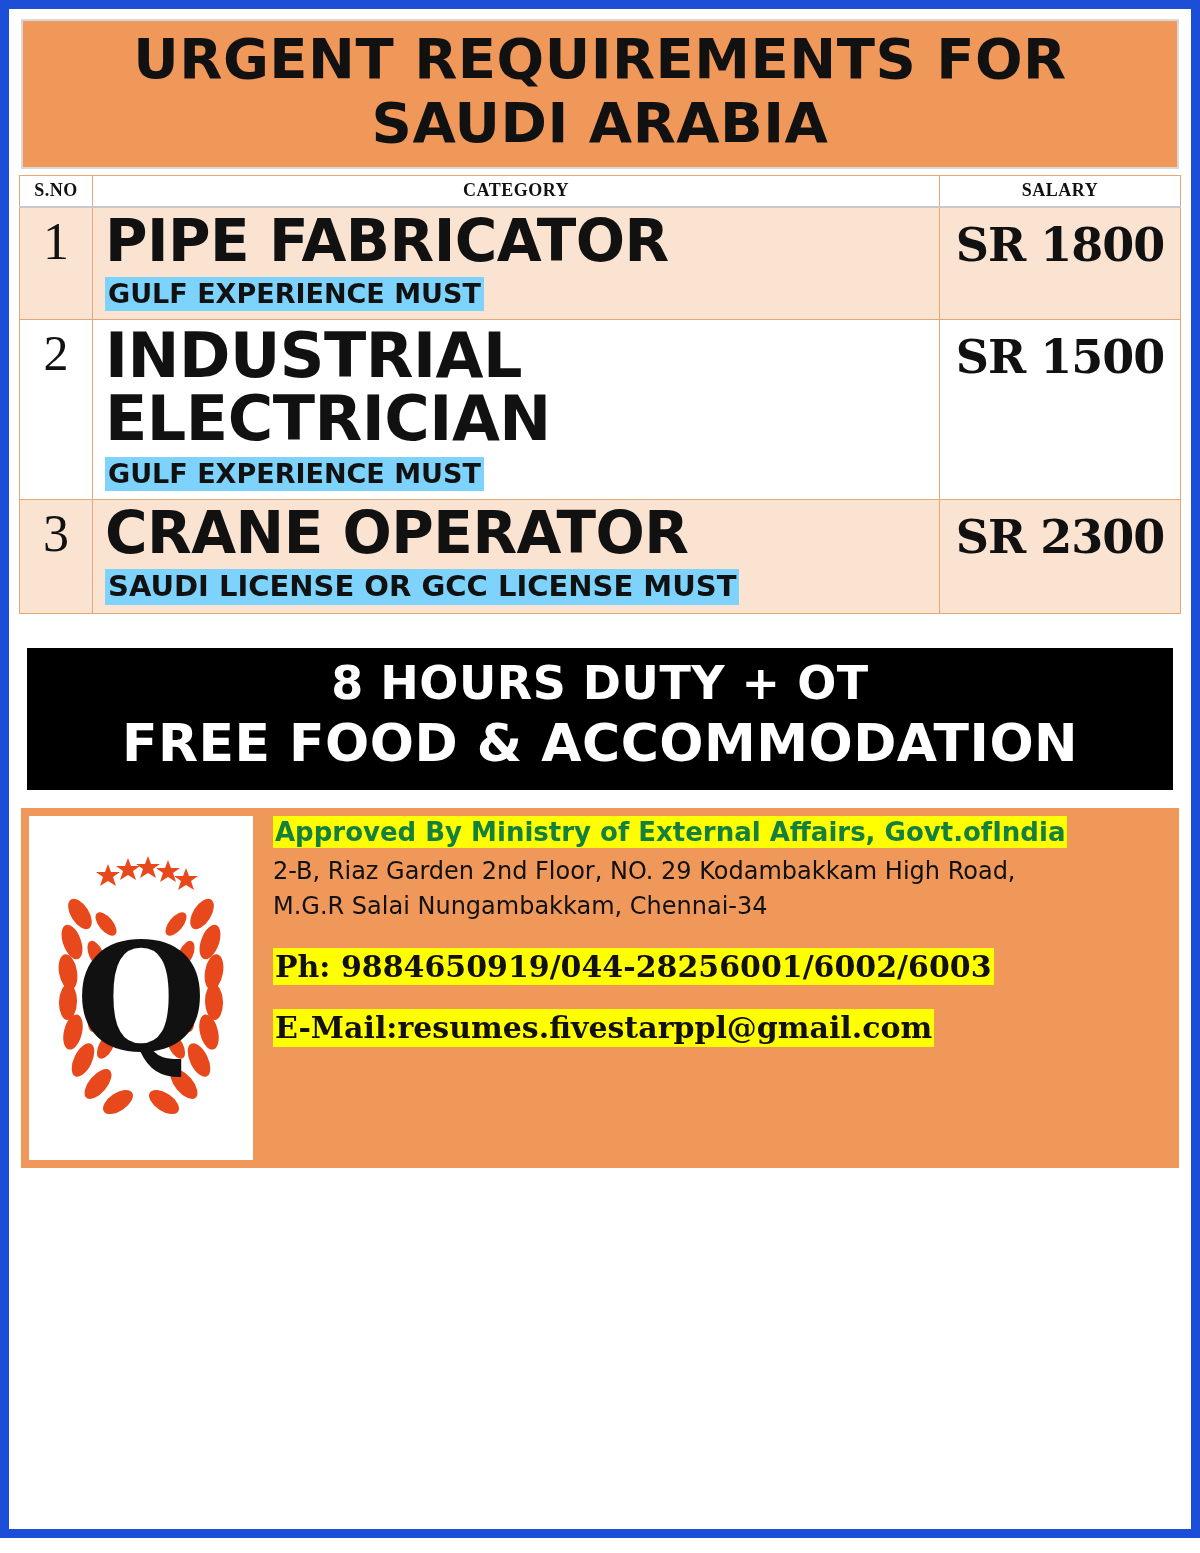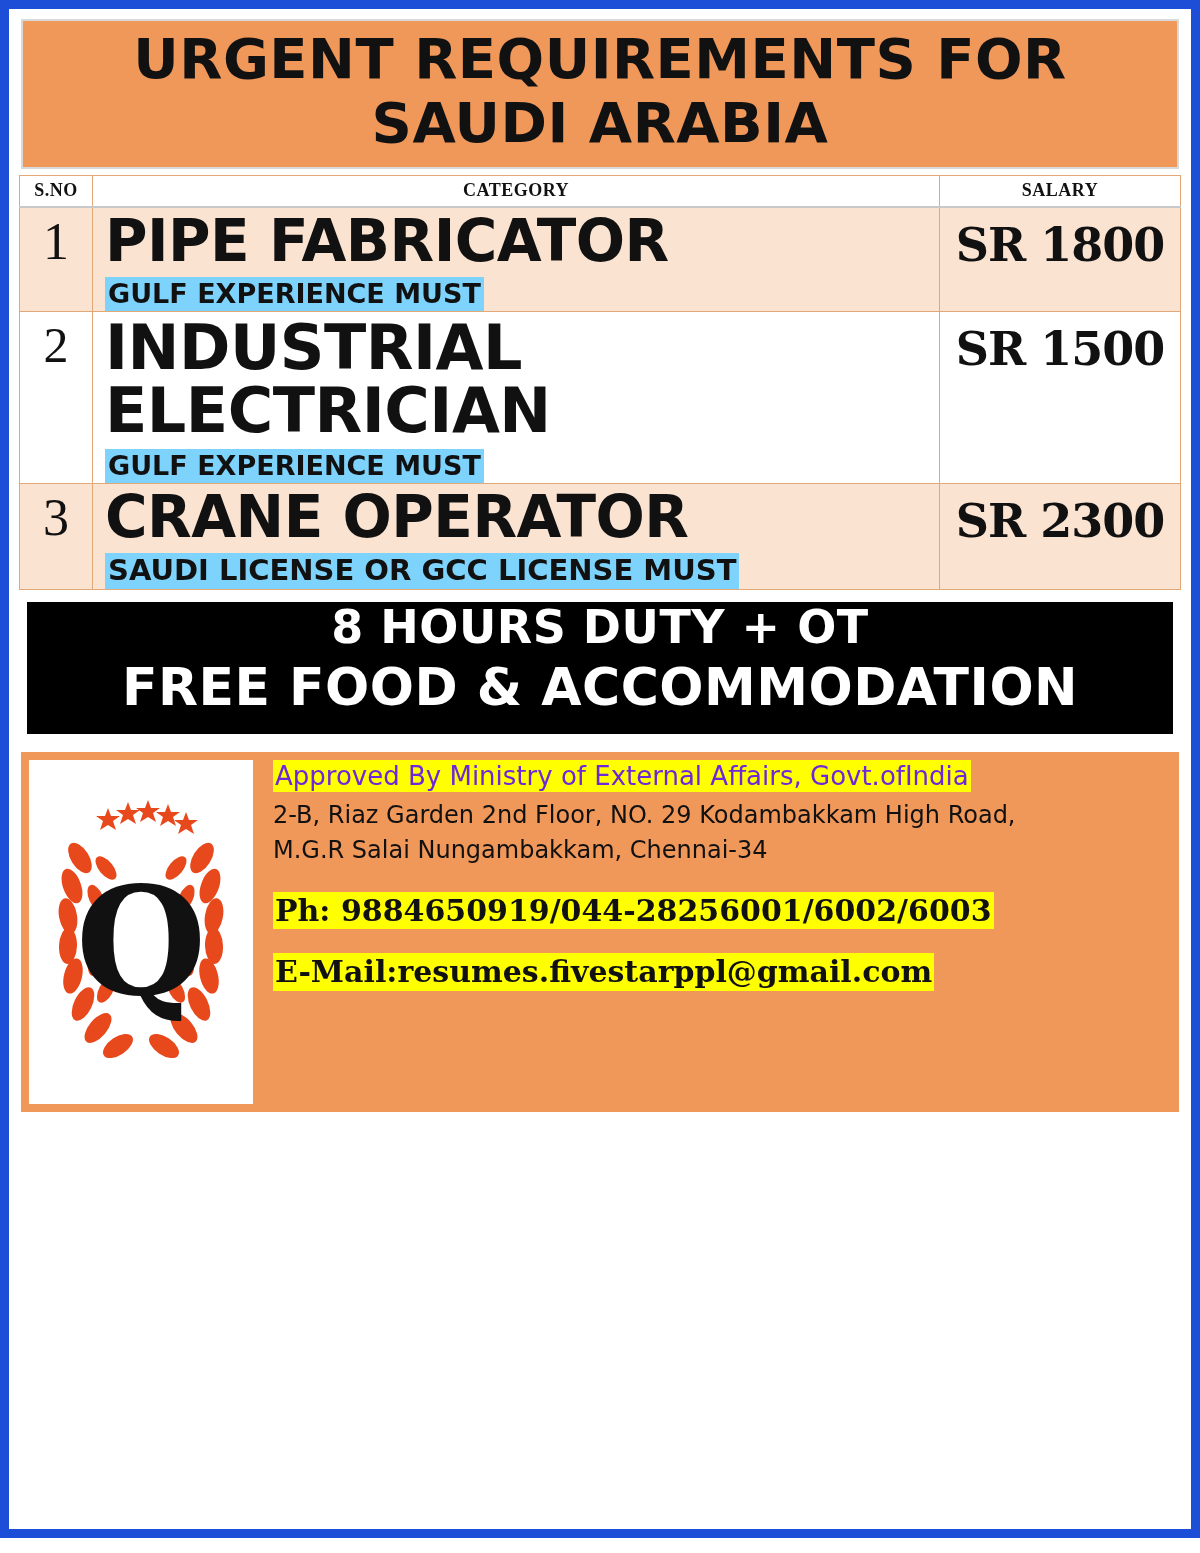--- a/index.html
+++ b/index.html
@@ -77,21 +77,21 @@
   td.sno {
     font-family: "Liberation Serif", serif;
     font-size: 52px;
     font-weight: normal;
     color: #111;
     text-align: center;
     padding-top: 8px;
     line-height: 1;
   }
   td.cat {
-    padding: 4px 6px 0 12px;
+    padding: 4px 6px 8px 12px;
   }
   .cat-title {
     font-family: "DejaVu Sans", sans-serif;
     font-weight: bold;
     font-size: 58px;
     line-height: 1.02;
     color: #111;
     letter-spacing: -0.5px;
   }
   .cat-note {
@@ -116,25 +116,25 @@
     letter-spacing: -1px;
   }
 
   
   .row-2 .cat-title { font-size: 62px; }
   .row-2 td.sno { font-size: 50px; }
   .row-3 .cat-note { font-size: 29px; }
 
   
   .benefits {
-    margin: 12px 8px 0 8px;
+    margin: 34px 8px 0 8px;
     background: #000000;
     color: #ffffff;
     text-align: center;
-    padding: 0 8px 18px 8px;
+    padding: 10px 8px 18px 8px;
   }
   .benefits-line {
     font-family: "DejaVu Sans", sans-serif;
     font-weight: bold;
     letter-spacing: 0.5px;
     line-height: 1.12;
   }
   .benefits-line.l1 { font-size: 46px; }
   .benefits-line.l2 { font-size: 52px; margin-top: 4px; }
 
@@ -168,23 +168,23 @@
     font-size: 46px;
     color: #111;
     letter-spacing: -0.5px;
     line-height: 1.05;
     margin-bottom: 6px;
   }
   .approval {
     display: inline-block;
     background: #ffff00;
     font-family: "DejaVu Sans", sans-serif;
-    font-weight: normal;
+    font-weight: bold;
     font-size: 26px;
-    color: #6d28d9;
+    color: #15803d;
     padding: 1px 2px;
     margin-bottom: 6px;
   }
   .addr {
     font-family: "DejaVu Sans", sans-serif;
     font-weight: normal;
     font-size: 24px;
     color: #111;
     line-height: 1.45;
   }

